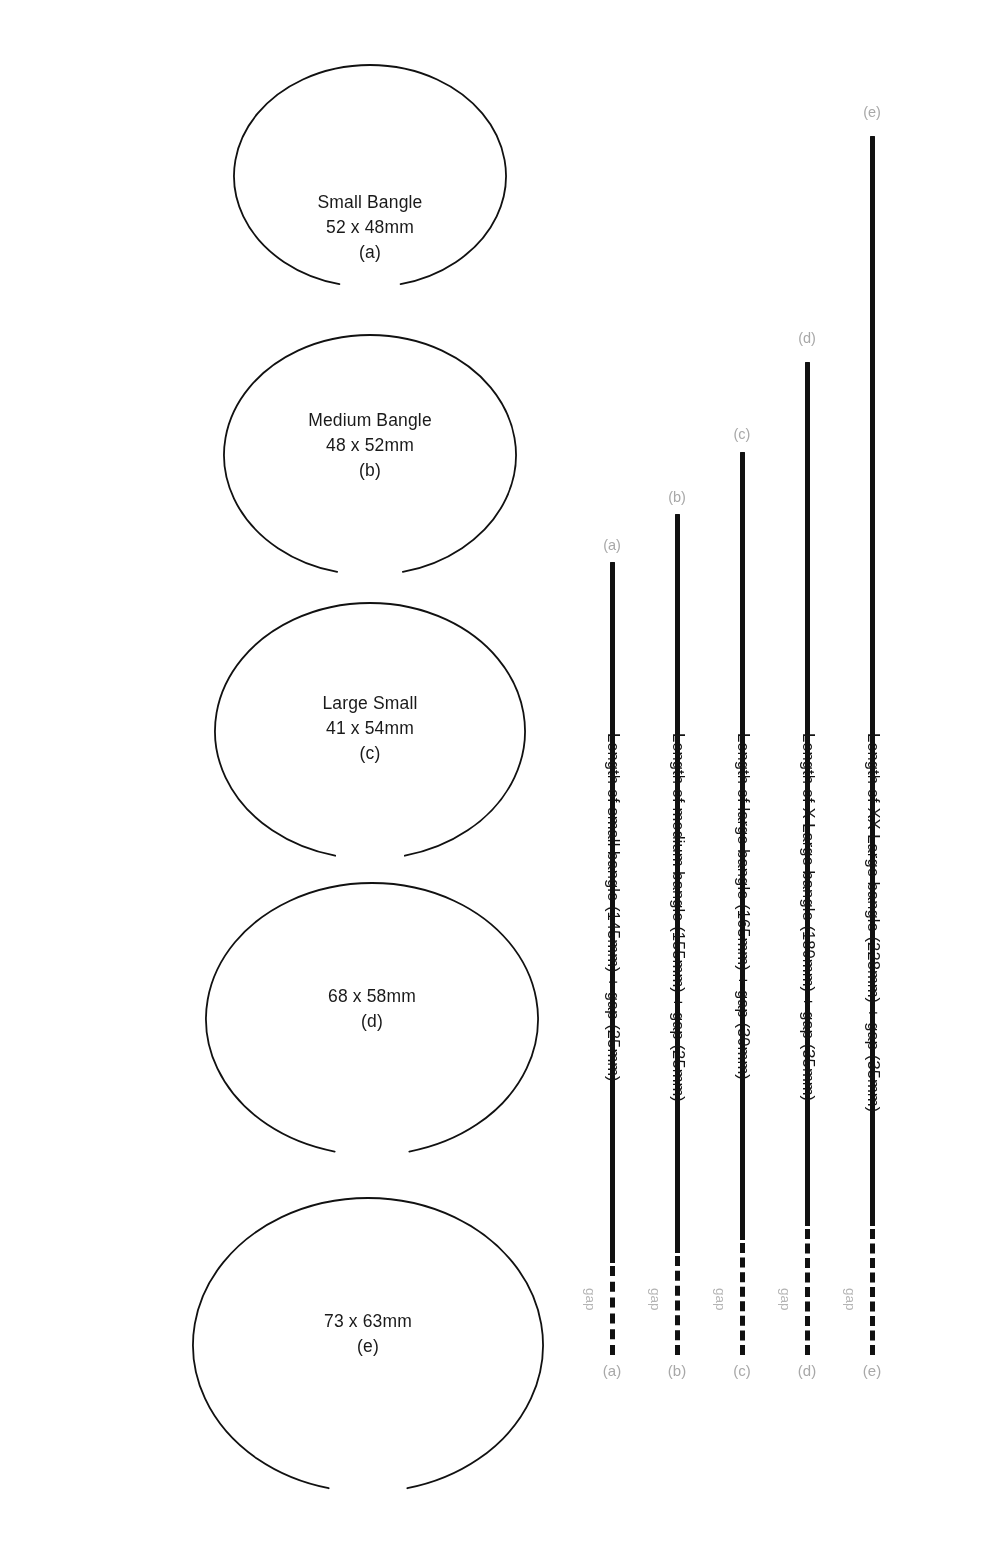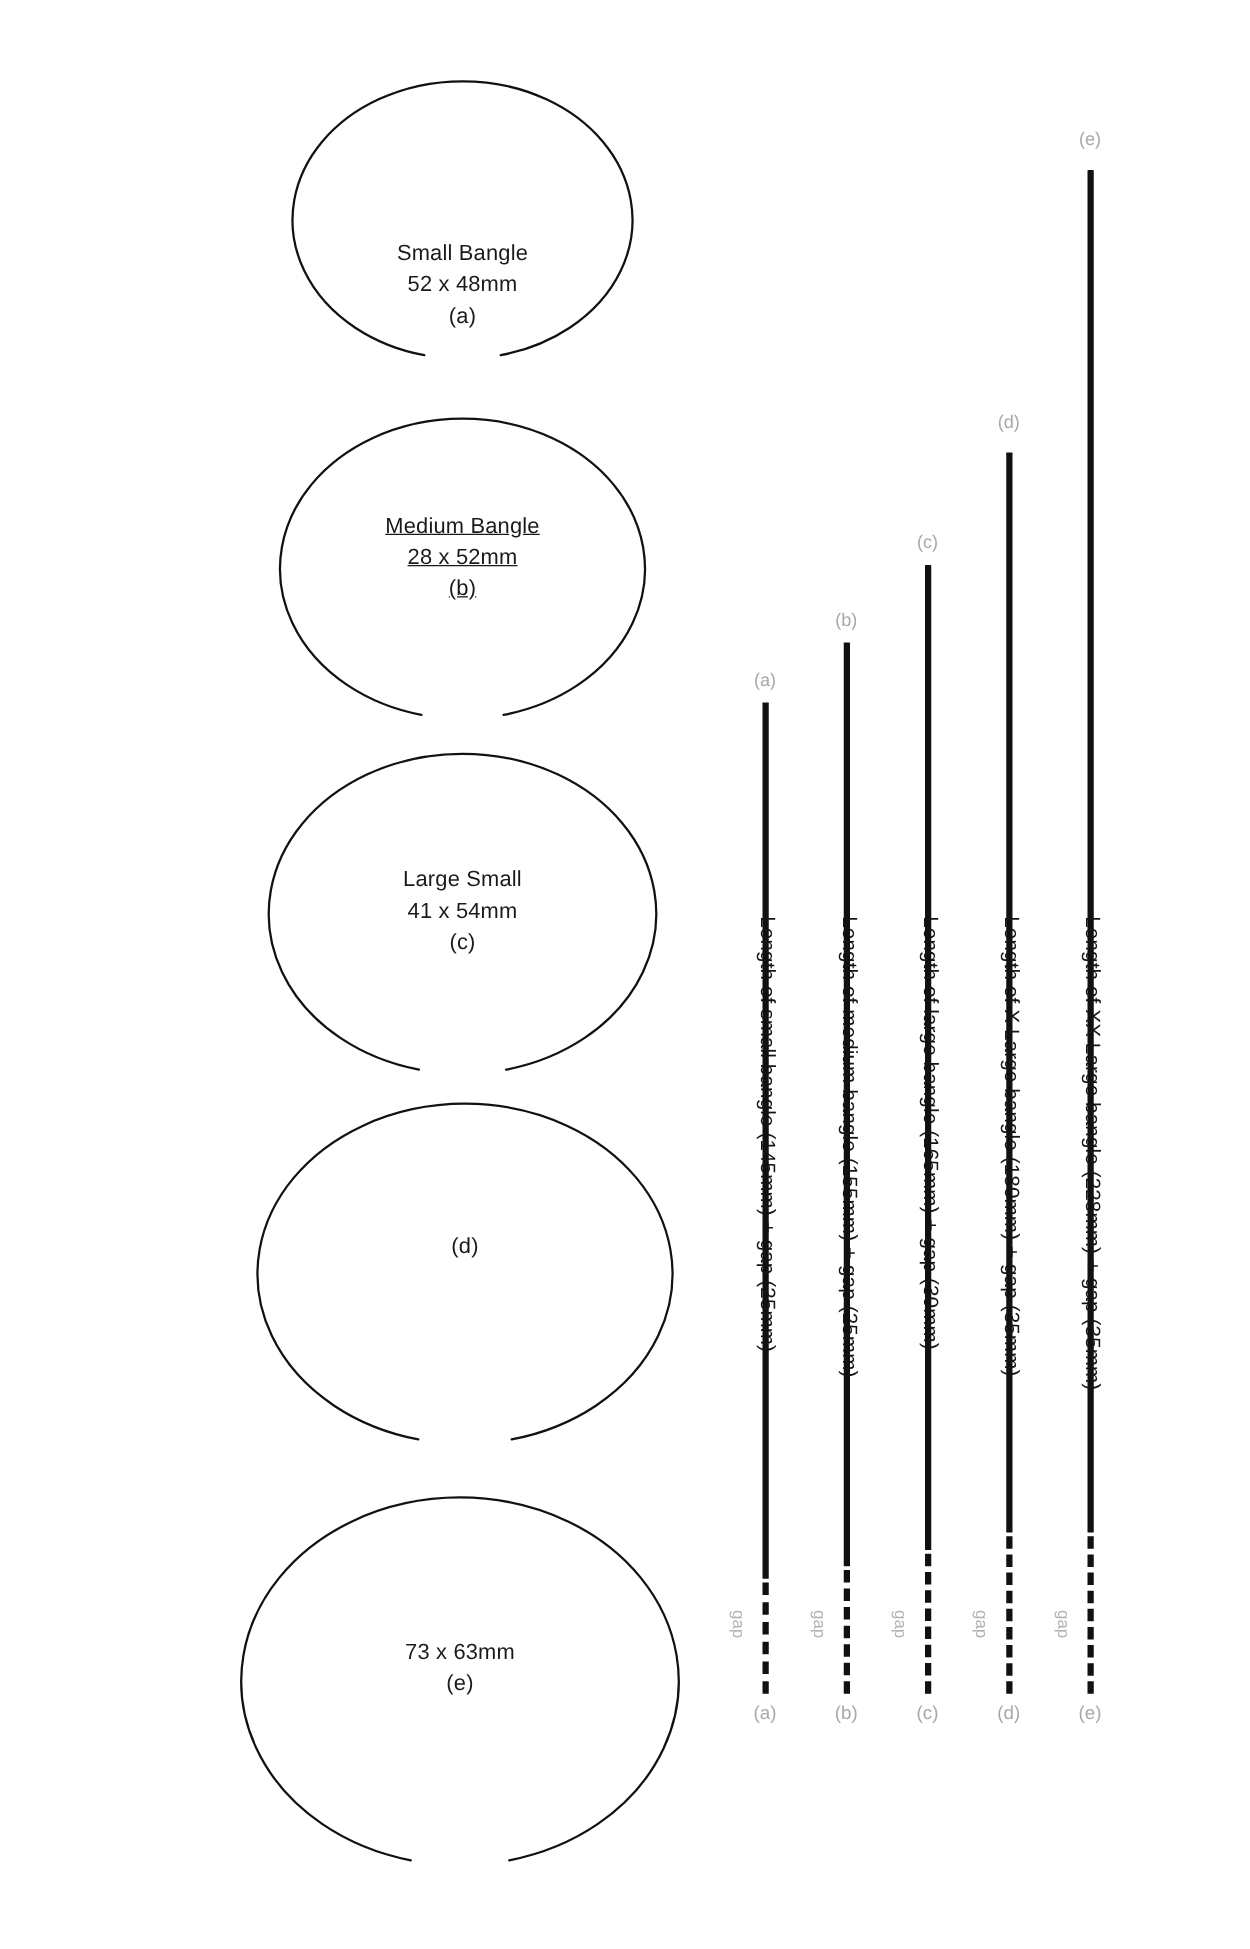--- a/index.html
+++ b/index.html
@@ -161,17 +161,17 @@
         <div class="bar-solid" style="left: -2.5px; width: 5px; top: 136px; height: 1090px;"></div>
         <div class="bar-dashed" style="left: -2.5px; border-left-width: 5px; top: 1229px; height: 126px;"></div>
         <div class="bar-top-label" style="left: -30px; top: 104px;">(e)</div>
         <div class="bar-bottom-label" style="left: -30px; top: 1362px;">(e)</div>
         <div class="bar-desc" style="left: 11px; top: 733px;">Length of XX Large bangle (228mm) + gap (35mm)</div>
         <div class="gap-label" style="left: -14px; top: 1288px;">gap</div>
       </div>
     </div>
 
 <div class="bangle-label" style="top: 152px; left: 0px; width: 740px; margin-top: 38px;"><div>Small Bangle</div><div>52 x 48mm</div><div>(a)</div></div>
-    <div class="bangle-label" style="top: 408px; left: 0px; width: 740px; text-decoration: underline;"><div>Medium Bangle</div><div>28 x 52mm</div><div>(b)</div></div>
+    <div class="bangle-label" style="top: 408px; left: 0px; width: 740px;"><div>Medium Bangle</div><div>48 x 52mm</div><div>(b)</div></div>
     <div class="bangle-label" style="top: 691px; left: 0px; width: 740px;"><div>Large Small</div><div>41 x 54mm</div><div>(c)</div></div>
-    <div class="bangle-label" style="top: 984px; left: 0px; width: 744px;"><div>(d)</div></div>
+    <div class="bangle-label" style="top: 984px; left: 0px; width: 744px;"><div>68 x 58mm</div><div>(d)</div></div>
     <div class="bangle-label" style="top: 1309px; left: 0px; width: 736px;"><div>73 x 63mm</div><div>(e)</div></div>
   </div>
 
 </body></html>

